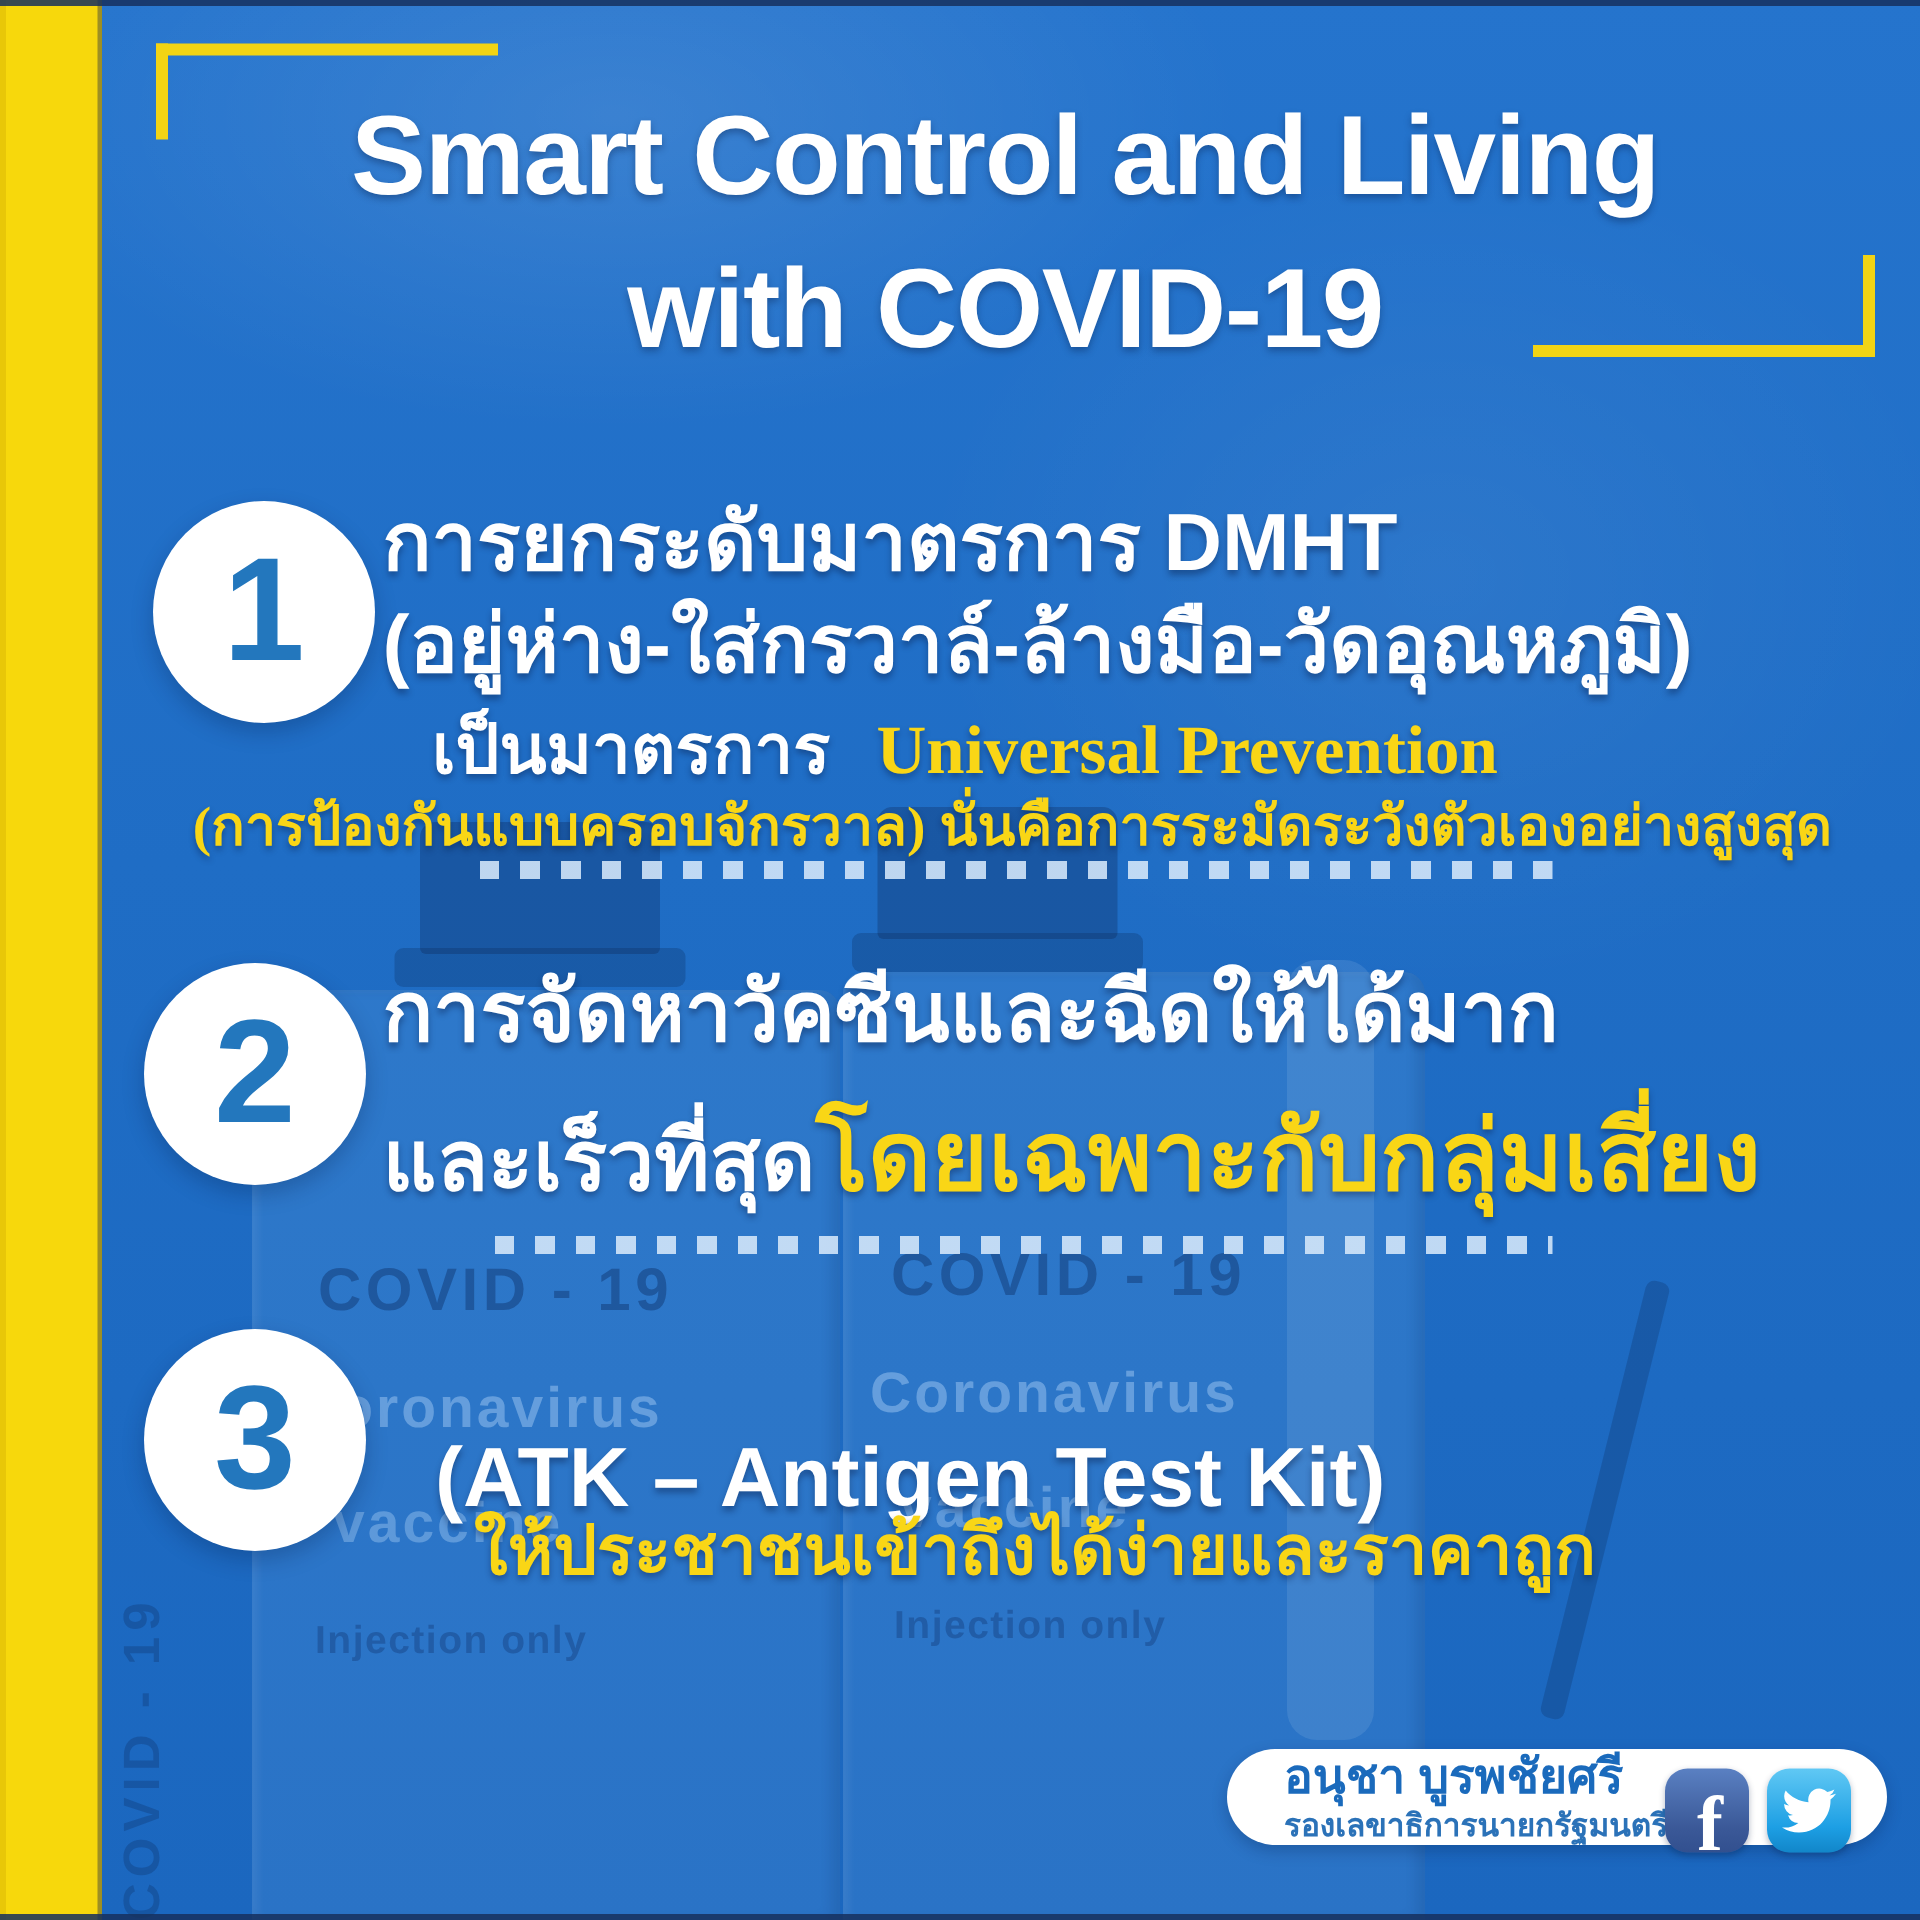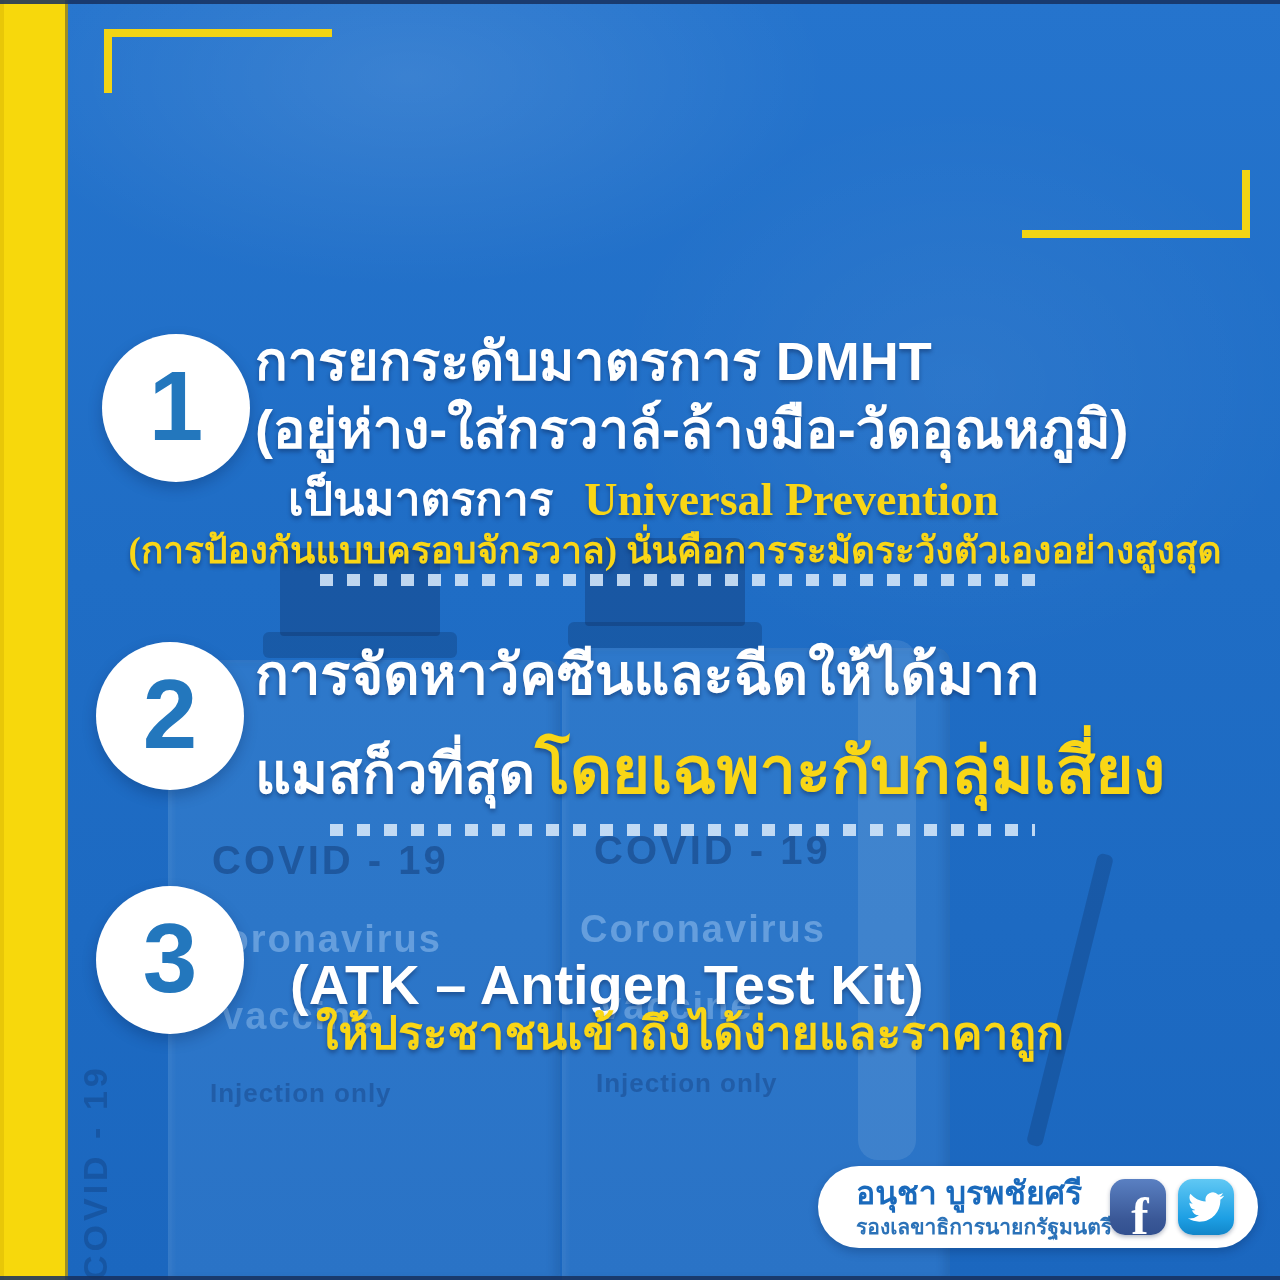--- a/index.html
+++ b/index.html
@@ -43,21 +43,21 @@
   .y{color:#f9d616;font-family:Liberation Serif, serif;}
   .line{white-space:nowrap;font-weight:800;text-shadow:0 3px 4px rgba(4,22,60,.38);}
   .fs54{font-size:54px;}
   .fs56{font-size:56px;}
   .fs46{font-size:46px;}
   .fs50{font-size:65px;}
   .fs37{font-size:37px;}
   .divider{height:12px;background:repeating-linear-gradient(90deg,rgba(214,232,250,.88) 0 13px,rgba(214,232,250,0) 13px 27px);}
   .center{text-align:center;white-space:nowrap;}
   
-  .footer-pill{left:818px;top:1166px;width:440px;height:82px;background:#ffffff;border-radius:41px;display:flex;align-items:center;box-shadow:0 4px 10px rgba(5,25,65,.25);}
+  .footer-pill{left:818px;top:1166px;width:440px;height:64px;background:#ffffff;border-radius:41px;display:flex;align-items:center;box-shadow:0 4px 10px rgba(5,25,65,.25);}
   .footer-text{margin-left:38px;line-height:1.1;}
   .footer-name{color:#1a6abc;font-size:32px;font-weight:800;}
   .footer-role{color:#2b72b8;font-size:21px;font-weight:bold;margin-top:3px;}
   .social{position:absolute;right:24px;top:13px;display:flex;gap:12px;}
   .icon{width:56px;height:56px;border-radius:15px;display:flex;align-items:center;justify-content:center;overflow:hidden;box-shadow:0 2px 4px rgba(5,25,65,.3);}
   .icon-fb{background:linear-gradient(180deg,#5a80c2 0%,#3b5998 70%,#32508f 100%);}
   .icon-fb span{color:#fff;font-size:52px;font-weight:bold;font-family:"Liberation Serif","DejaVu Serif",serif;transform:translate(2px,9px);}
   .icon-tw{background:linear-gradient(180deg,#60c8f4 0%,#1d9fe4 70%,#1286c9 100%);}
   .icon-tw svg{width:36px;height:36px;fill:#ffffff;}
 </style>
@@ -85,40 +85,44 @@
     <div class="abs syringe" style="left:858px;top:640px;width:58px;height:520px;"></div>
     <div class="abs syr-rod" style="left:1062px;top:850px;width:16px;height:300px;"></div>
   </div>
 
   <div class="abs stripe"></div>
   <div class="abs edge-top"></div>
   <div class="abs edge-bottom"></div>
 
   <div class="abs bracket-tl"></div>
   <div class="abs bracket-br"></div>
+  <div class="abs title">
+    <div>Smart Control and Living</div>
+    <div>with COVID-19</div>
+  </div>
 
   <div class="abs numcircle" style="left:102px;top:334px;">
     <span>1</span>
   </div>
   <div class="abs line w fs54" style="left:255px;top:318px;">การยกระดับมาตรการ DMHT</div>
   <div class="abs line w fs54" style="left:255px;top:386px;">(อยู่ห่าง-ใส่กรวาล์-ล้างมือ-วัดอุณหภูมิ)</div>
   <div class="abs line fs46" style="left:288px;top:462px;">
     <span class="w">เป็นมาตรการ</span>
     <span class="y" style="margin-left:18px;">Universal Prevention</span>
   </div>
   <div class="abs line y fs37 center" style="left:95px;top:520px;width:1160px;">(การป้องกันแบบครอบจักรวาล) นั่นคือการระมัดระวังตัวเองอย่างสูงสุด</div>
 
   <div class="abs divider" style="left:320px;top:574px;width:715px;"></div>
 
   <div class="abs numcircle" style="left:96px;top:642px;">
     <span>2</span>
   </div>
   <div class="abs line w fs56" style="left:255px;top:630px;">การจัดหาวัคซีนและฉีดให้ได้มาก</div>
   <div class="abs line fs56" style="left:255px;top:718px;">
-    <span class="w">แมสก็วที่สุด</span><span class="y fs50">โดยเฉพาะกับกลุ่มเสี่ยง</span>
+    <span class="w">และเร็วที่สุด</span><span class="y fs50">โดยเฉพาะกับกลุ่มเสี่ยง</span>
   </div>
 
   <div class="abs divider" style="left:330px;top:824px;width:705px;"></div>
 
   <div class="abs numcircle" style="left:96px;top:886px;">
     <span>3</span>
   </div>
   <div class="abs line w fs56" style="left:290px;top:952px;">(ATK – Antigen Test Kit)</div>
   <div class="abs line y fs46 center" style="left:255px;top:996px;width:870px;text-align:center;">ให้ประชาชนเข้าถึงได้ง่ายและราคาถูก</div>
 

